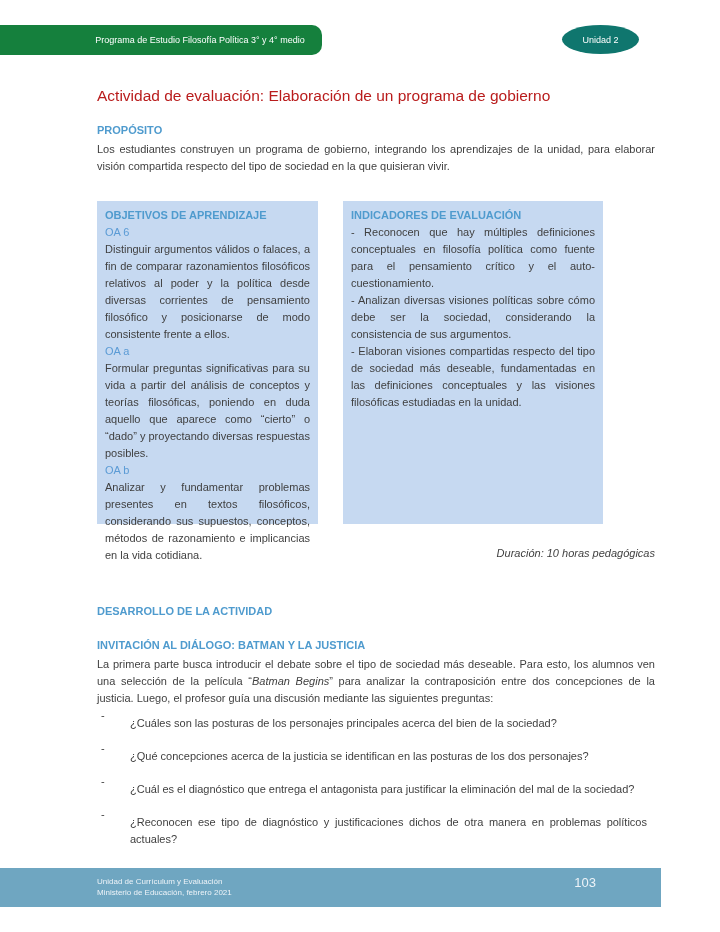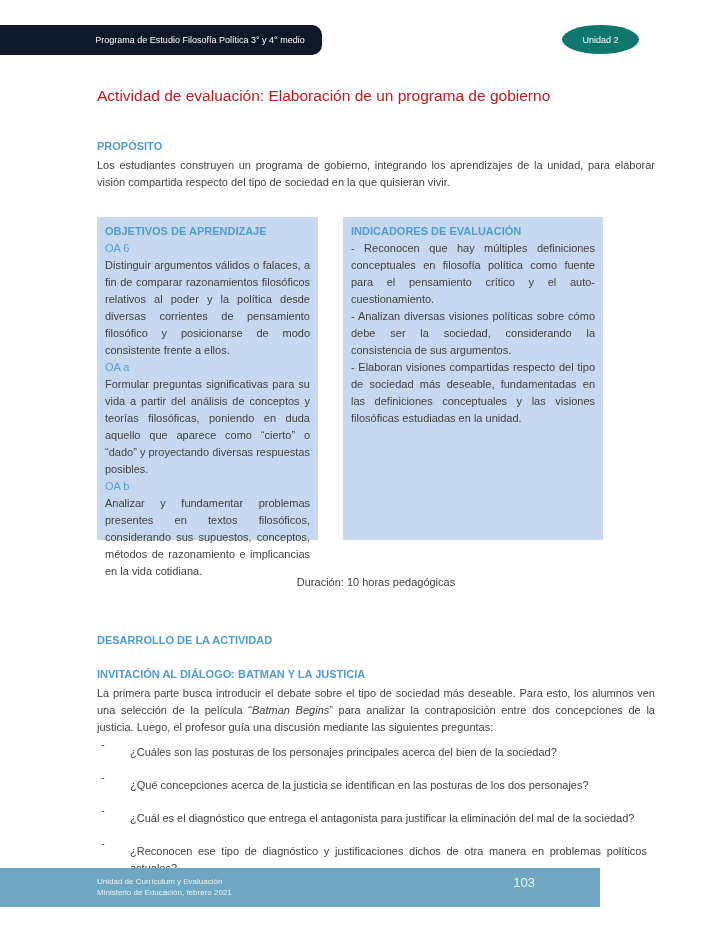--- a/index.html
+++ b/index.html
@@ -8,21 +8,21 @@
     background:#ffffff;
     font-family:"Liberation Sans", sans-serif;
     color:#3f3f3f;
     position:relative;
     overflow:hidden;
   }
   
   .header-bar {
     position:absolute; top:25px; left:0;
     width:322px; height:30px;
-    background:#0f172a;
+    background:#15803d;
     border-radius:0 10px 10px 0;
     color:#ffffff; font-size:9px;
     display:flex; align-items:center; justify-content:center;
     padding-left:78px; box-sizing:border-box;
   }
   .unit-badge {
     position:absolute; top:25px; left:562px;
     width:77px; height:29px;
     background:#0f766e;
     border-radius:50%;
@@ -31,50 +31,50 @@
   }
   .content { padding:86px 65px 0 97px; }
   .doc-title {
     font-size:15.5px; line-height:20px;
     color:#b91c1c; font-weight:400;
   }
   .section-heading {
     font-size:11px; font-weight:bold; color:#4f9bce;
     line-height:15px;
   }
-  .proposito-heading { margin-top:33px; }
+  .proposito-heading { margin-top:17px; }
   .body-text {
     font-size:11px; line-height:17px; text-align:justify;
     color:#3f3f3f; margin:0;
   }
   .proposito-text { margin-top:3px; }
   .columns { display:flex; gap:25px; margin-top:26px; }
   .box {
     background:#c6d9f1;
     padding:6px 8px; box-sizing:border-box;
     height:323px;
     font-size:11px; line-height:17px;
   }
   .box-left  { width:221px; }
   .box-right { width:260px; }
   .box-heading { color:#4f9bce; font-weight:bold; }
   .oa-code { color:#5b9bd5; }
   .box p { margin:0; text-align:justify; }
-  .duracion { margin-top:34px; text-align:center; }
+  .duracion { margin-top:21px; text-align:right;font-style:italic; }
   .desarrollo-heading { margin-top:42px; }
   .invitacion-heading { margin-top:19px; }
   .intro-text { margin-top:3px; }
   .movie-title { font-style:italic; }
   .question-row { display:flex; font-size:11px; line-height:17px; }
   .q-marker { width:25px; box-sizing:border-box; padding-left:4px; }
   .q-text { flex:1; text-align:justify; margin:8px; }
   
   .footer-bar {
     position:absolute; left:0; top:868px;
-    width:600px; height:39px;
+    width:661px; height:39px;
     background:#6fa6c1;
     color:#edf3f8; font-size:8px; line-height:11px;
     box-sizing:border-box;
     padding:8px 65px 0 97px;
   }
   .footer-page-num {
     position:absolute; right:65px; top:9px; font-size:13px;
   }
 </style>
 </head>

